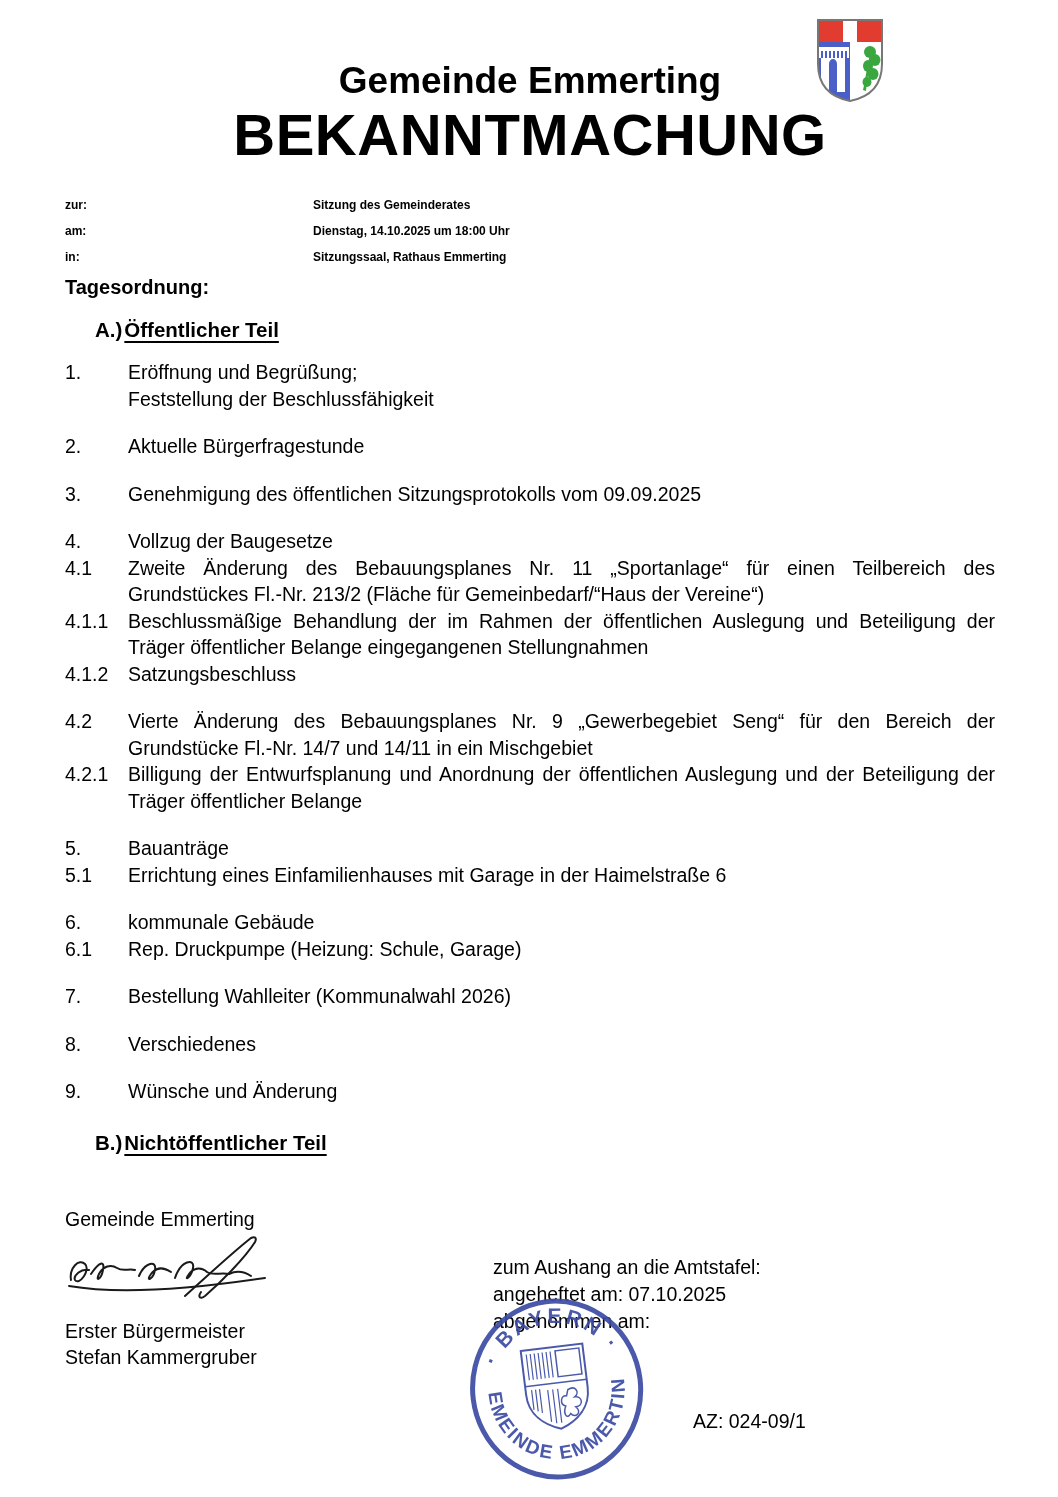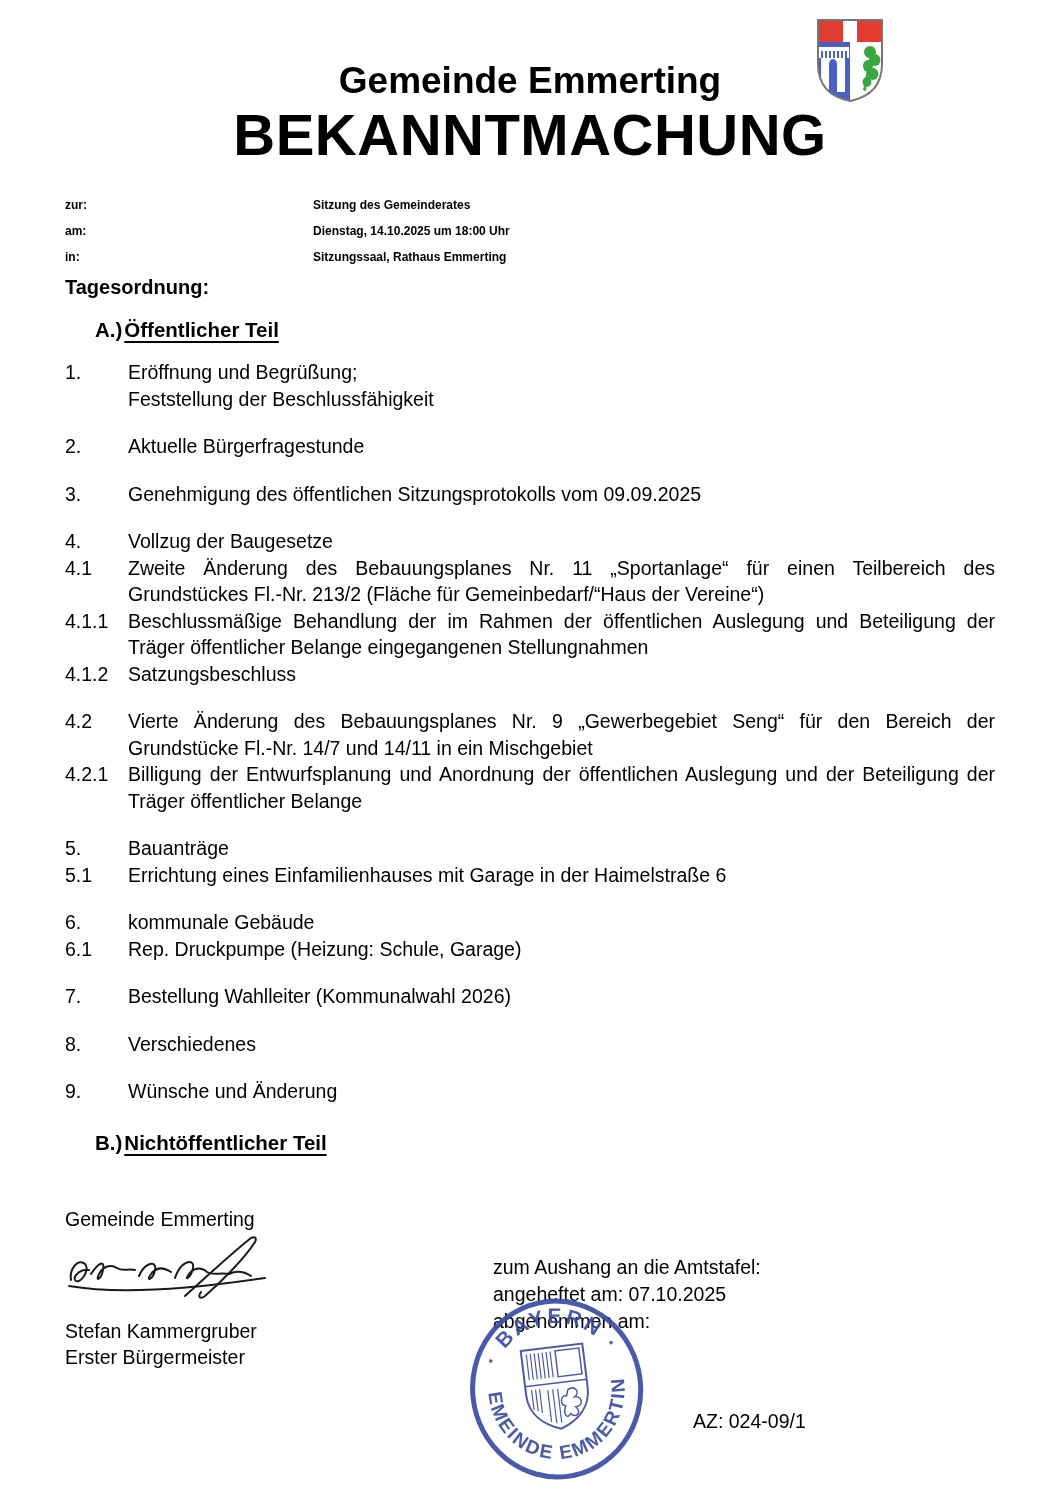--- a/index.html
+++ b/index.html
@@ -210,22 +210,22 @@
           <path d="M74,42 C80,28 92,26 90,36 C88,46 80,48 86,40 C92,32 100,34 106,38"></path>
           <path d="M110,44 C116,26 130,24 128,34 C126,44 118,48 124,40 C130,32 138,34 142,38 C148,42 156,38 164,40"></path>
           <path d="M164,40 C172,36 180,38 186,42"></path>
           <path d="M120,62 C140,44 168,18 186,4 C190,2 192,4 190,8 C180,24 156,48 140,62 C136,65 132,64 136,58"></path>
           <path d="M4,52 C50,60 120,56 200,44"></path>
         </g>
       </svg>
     </div>
 
     <div class="signer">
+      <div>Erster Bürgermeister</div>
       <div>Stefan Kammergruber</div>
-      <div>Erster Bürgermeister</div>
     </div>
 
     <div class="stamp">
       <svg width="178" height="188" viewBox="0 0 178 188">
         <defs>
           <path id="arcTop" d="M 25 94 A 64 66 0 0 1 153 94"></path>
           <path id="arcBottom" d="M 21 94 A 68 70 0 0 0 157 94"></path>
         </defs>
         <ellipse cx="89" cy="94" rx="84" ry="88" fill="none" stroke="#3b4ba3" stroke-width="5"></ellipse>
         <g fill="#3b4ba3" font-family="'Liberation Sans', sans-serif" font-weight="bold">

